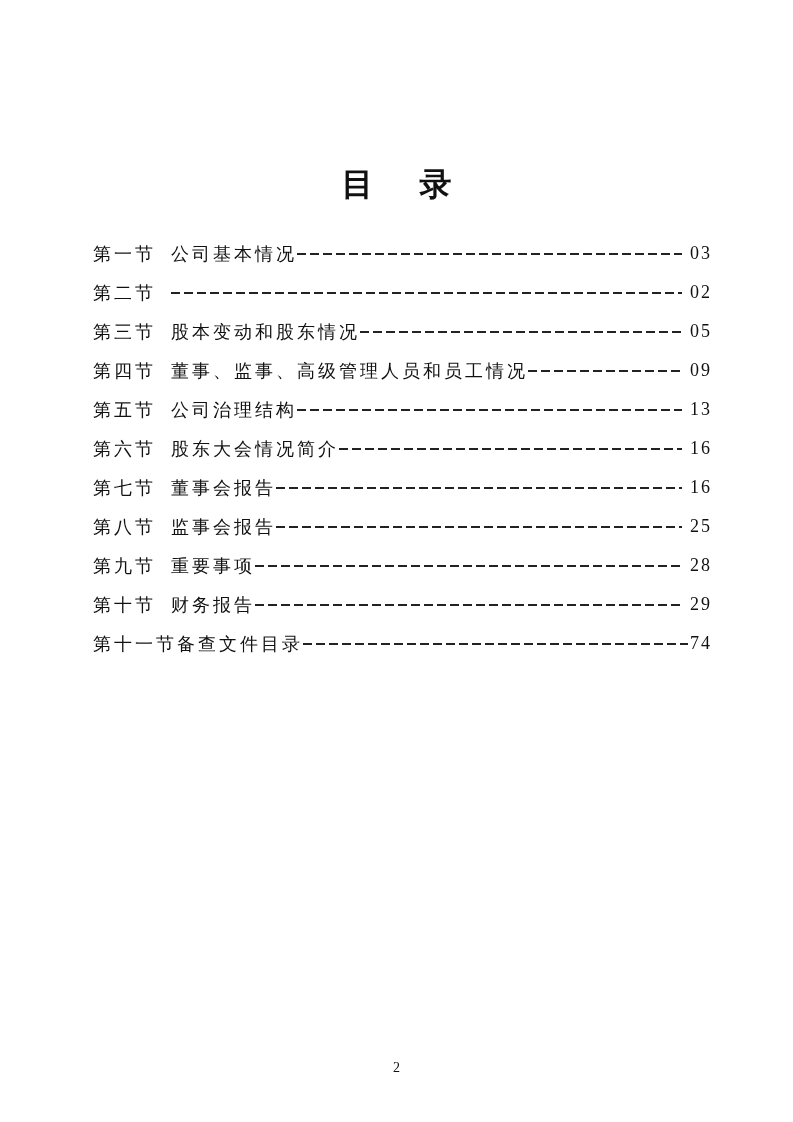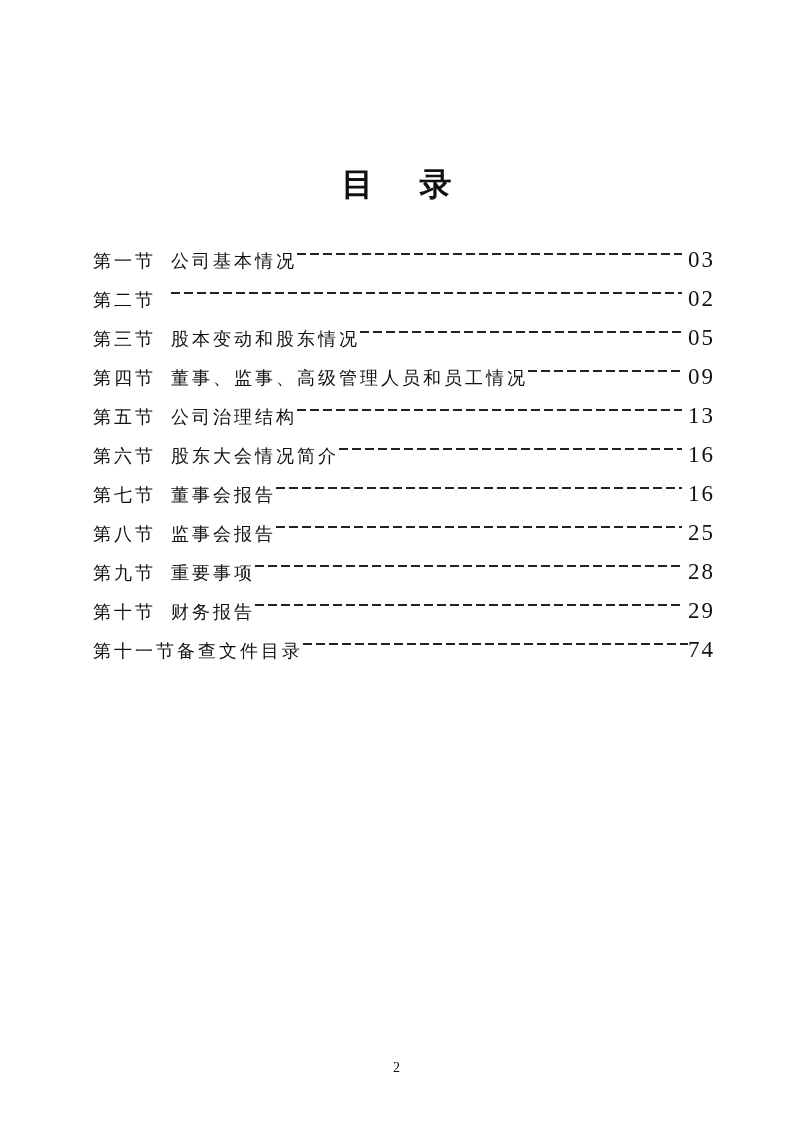--- a/index.html
+++ b/index.html
@@ -4,29 +4,29 @@
 <style>
   html, body { margin: 0; padding: 0; background: #ffffff; }
   body { width: 793px; height: 1122px; position: relative; overflow: hidden;
          font-family: "DejaVu Serif", "Liberation Serif", serif; color: #111; }
   .page { position: absolute; left: 0; top: 0; width: 793px; height: 1122px; background: #fff; }
   .title { position: absolute; top: 163px; left: 0; width: 793px; text-align: center;
            font-family: "DejaVu Sans", sans-serif; font-weight: bold; font-size: 32px; letter-spacing: 0; }
   .title span { display: inline-block; }
   .title .gap { width: 46px; }
   .toc { position: absolute; left: 93px; top: 234px; width: 619px; }
-  .row { position: relative; height: 39px; display: flex; align-items: flex-end; font-size: 18px; white-space: nowrap; }
+  .row { position: relative; height: 39px; display: flex; align-items: center; font-size: 18px; white-space: nowrap; }
   .sec { display: inline-block; width: 78px; letter-spacing: 3px; }
   .sec.wide { width: auto; }
   .name { letter-spacing: 3px; }
   .leader { flex: 1 1 auto; height: 2px; margin: 0 6px 0 0; align-self: center;
             background-image: linear-gradient(to right, #222 0, #222 9px, transparent 9px);
             background-size: 13px 2px; background-repeat: repeat-x; }
   .leader.tight { margin-right: 0; }
-  .pg { font-family: "Liberation Serif", serif; font-size: 23px; letter-spacing: 2px; width: 24px; text-align: right; }
+  .pg { font-family: "Liberation Serif", serif; font-size: 18px; letter-spacing: 2px; width: 24px; text-align: right; }
   .footer { position: absolute; top: 1060px; left: 0; width: 793px; text-align: center;
             font-family: "Liberation Serif", serif; font-size: 14px; }
 </style>
 </head>
 <body>
 
 <div class="page">
 
   <div class="title">
     <span>目</span><span class="gap"></span><span>录</span>

